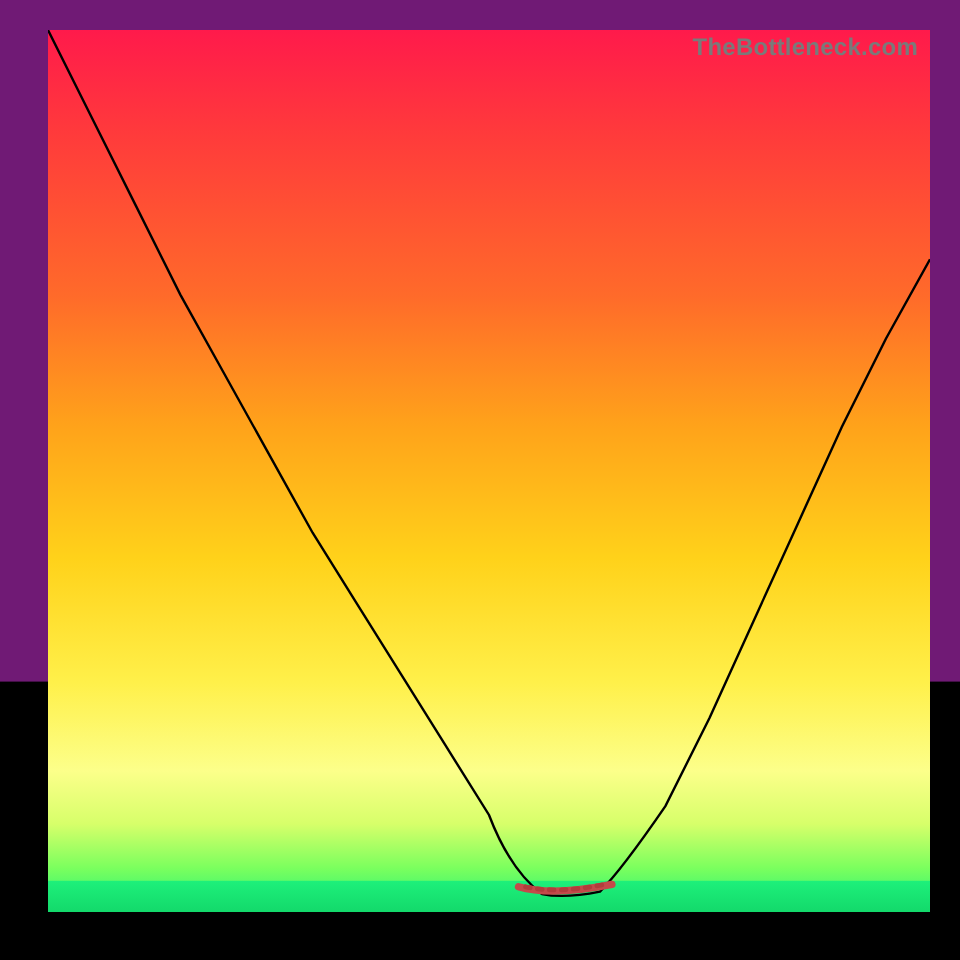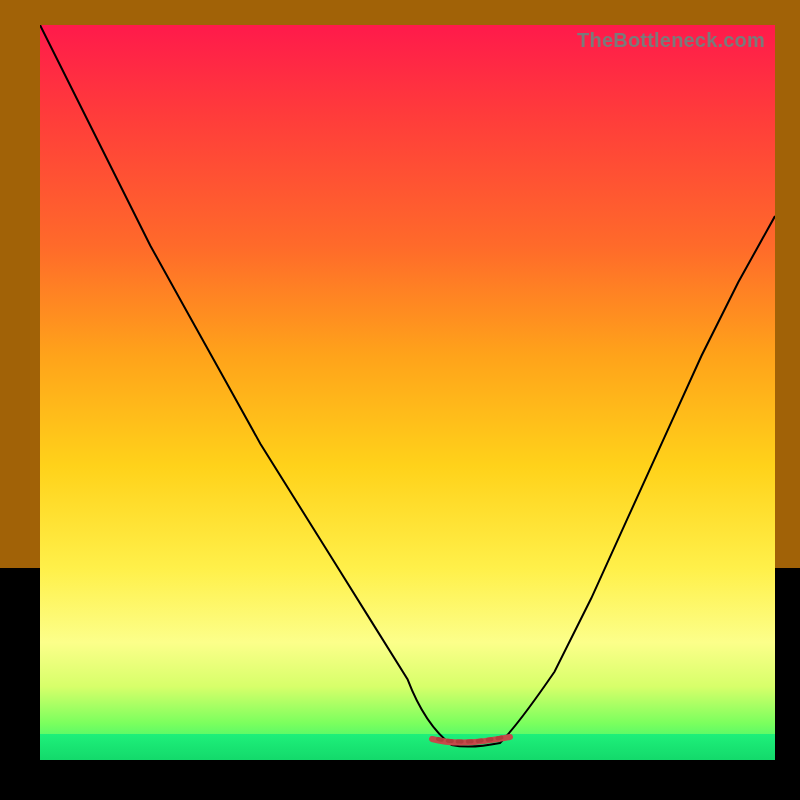--- a/index.html
+++ b/index.html
@@ -8,21 +8,21 @@
     width: 800px;
     height: 800px;
     background: #000;
     font-family: Arial, Helvetica, sans-serif;
     overflow: hidden;
   }
   .frame {
     position: relative;
     width: 800px;
     height: 568px;
-    background: #a16207;
+    background: #701a75;
   }
   .plot {
     position: absolute;
     left: 40px;
     top: 25px;
     width: 735px;
     height: 735px;
     background: linear-gradient(to bottom,
       #ff1a4b 0%,
       #ff3b3b 12%,

